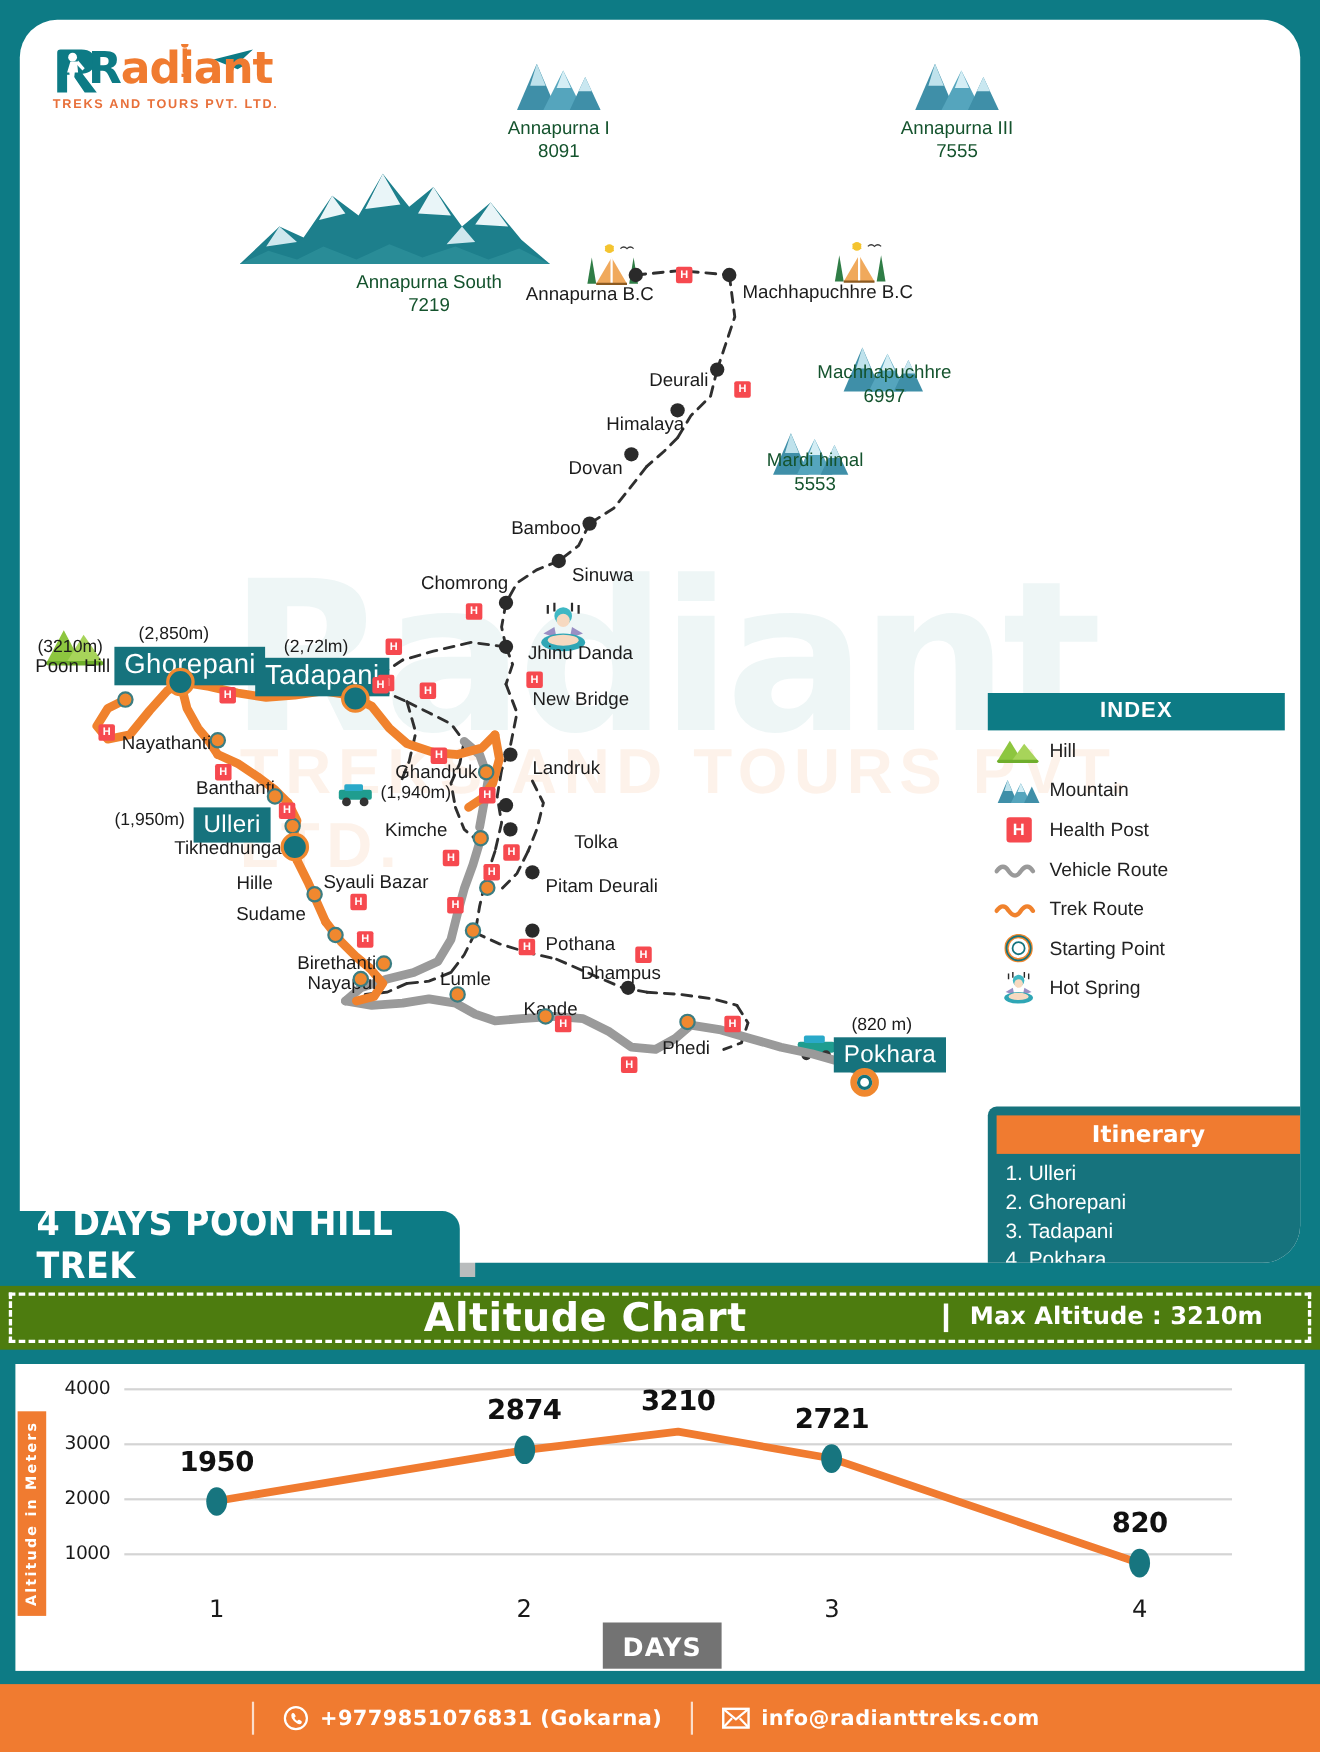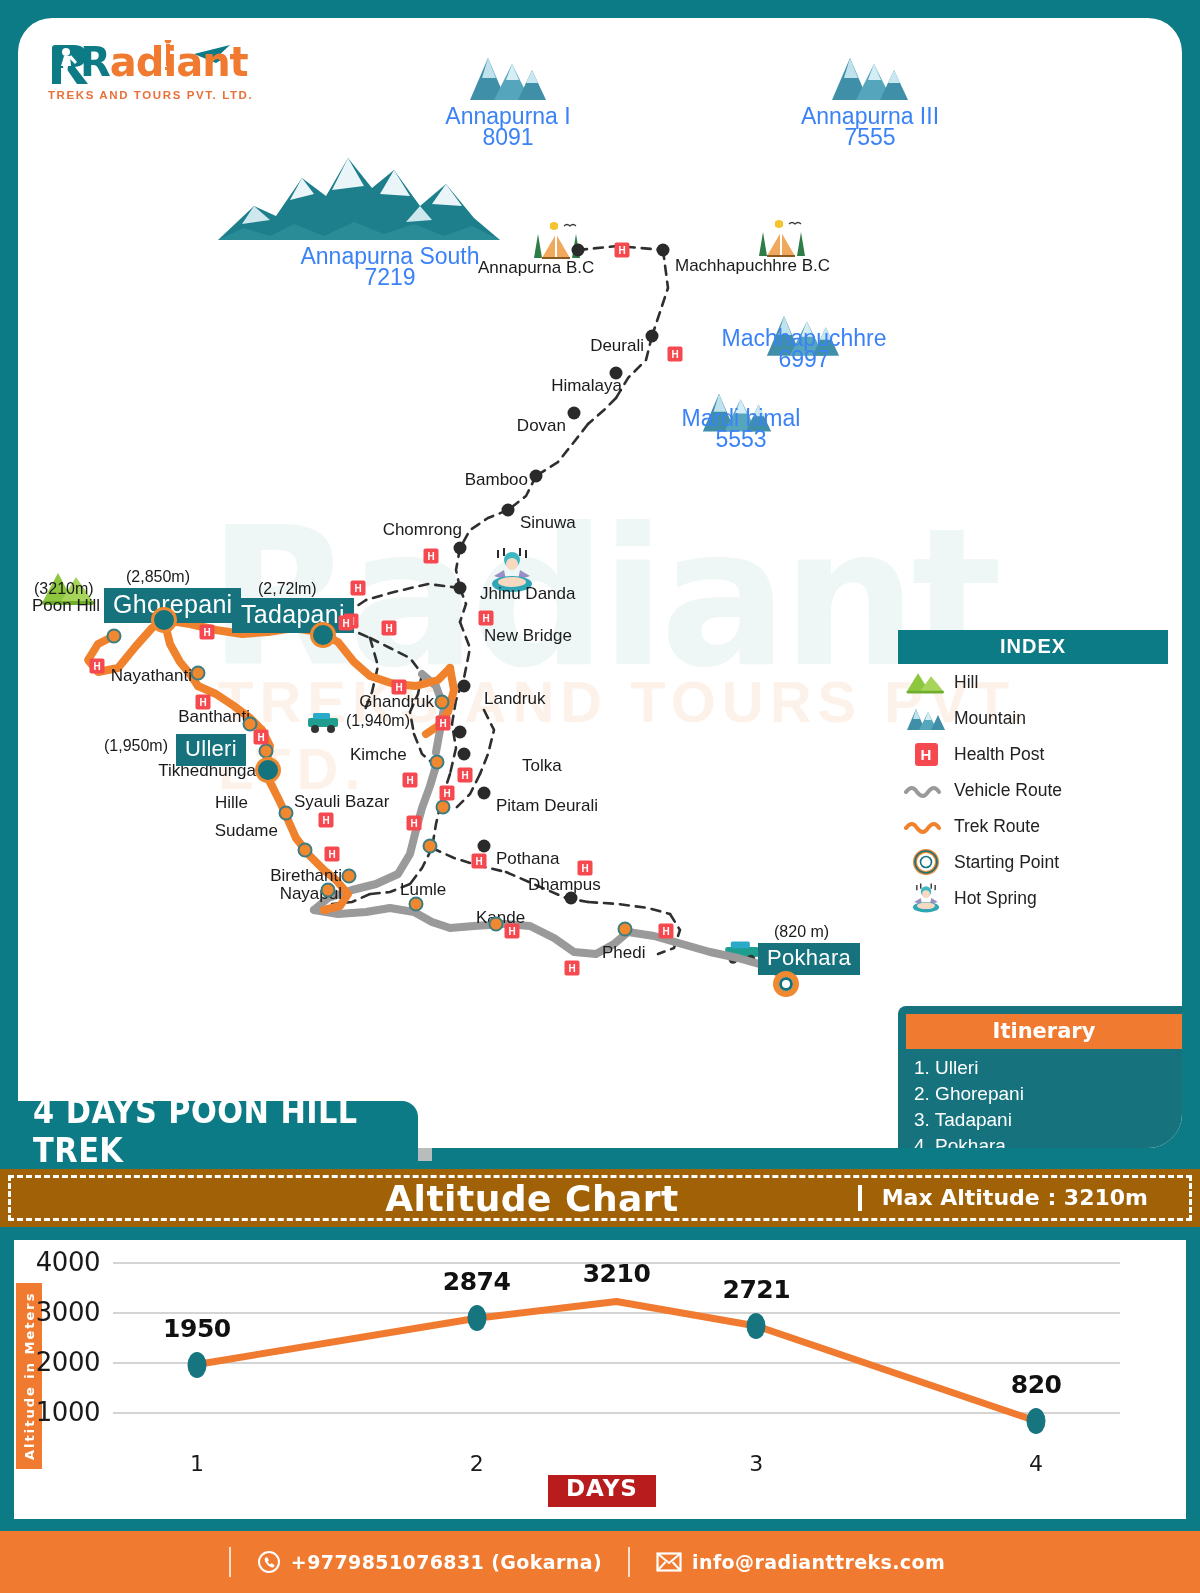--- a/index.html
+++ b/index.html
@@ -54,22 +54,22 @@
   #logo .logo-sub {
     font-size: 11.5px; letter-spacing: 1.6px;
     color:#e8703a; font-weight: bold;
     margin-top: 1px;
   }
 
   
   .mlabel {
     position: absolute;
     text-align: center;
-    font-size: 23px;
-    color: #3b82f6;
+    font-size: 17px;
+    color: #14532d;
     line-height: 21px;
     white-space: nowrap;
     font-family: "Liberation Sans", sans-serif;
   }
   .mlabel .alt { display:block; }
 
   .place {
     position: absolute;
     font-size: 17px;
     color: #1b1b1b;
@@ -147,21 +147,21 @@
     transform: scaleX(0.92); transform-origin:left center;
   }
   #title-shadow {
     position:absolute; left:408px; top:1113px; width:24px; height:48px;
     background:#b9bcbd; border-top-right-radius:12px; z-index:-1;
   }
 
   
   #alt-banner {
     position:absolute; left:0; top:1169px; width:1200px; height:58px;
-    background:#a16207;
+    background:#4d7c0f;
     display:flex; align-items:center; justify-content:center;
   }
   #alt-banner::before {
     content:""; position:absolute; left:8px; top:6px; right:8px; bottom:6px;
     border:3px dashed #ffffff; pointer-events:none;
   }
   #alt-banner .bt {
     color:#fff; font-weight:bold; font-size:36px;
     font-family:"DejaVu Sans", sans-serif; letter-spacing:0.5px;
     position:relative; left:-68px;
@@ -184,40 +184,40 @@
     width:26px; height:186px; background:#f07b30;
     color:#fff; font-size:13px; font-weight:bold; letter-spacing:2px;
     writing-mode:vertical-rl; transform:rotate(180deg);
     display:flex; align-items:center; justify-content:center;
     font-family:"DejaVu Sans", sans-serif;
   }
   #plot { position:absolute; left:113px; top:1262px; width:1007px; height:180px; }
   .gridline { position:absolute; left:0; width:100%; height:2px; background:#d4d4d4; }
   .ytick {
     position:absolute; right:1020px; width:90px; text-align:right;
-    font-size:26px; color:#1a1a1a; font-family:"DejaVu Sans", sans-serif;
+    font-size:17px; color:#1a1a1a; font-family:"DejaVu Sans", sans-serif;
     transform:translateY(-50%); letter-spacing:-0.5px;
   }
   .xtick {
     position:absolute; top:1451px; font-size:22px; color:#1a1a1a;
     transform:translateX(-50%); font-family:"DejaVu Sans", sans-serif;
   }
   .pt {
     position:absolute; width:19px; height:26px; background:#17757f;
     border-radius:50%; transform:translate(-50%,-50%);
   }
   .ptlbl {
     position:absolute; font-size:25px; color:#111; font-weight:bold;
     transform:translate(-50%,-100%); white-space:nowrap;
     font-family:"DejaVu Sans", sans-serif; letter-spacing:-0.5px;
   }
   #days-badge {
     position:absolute; left:548px; top:1475px;
-    background:#b91c1c; color:#fff; font-weight:bold;
-    font-size:23px; padding:0 18px 6px;
+    background:#737373; color:#fff; font-weight:bold;
+    font-size:23px; padding:10px 18px 6px;
     font-family:"DejaVu Sans", sans-serif; letter-spacing:1px;
   }
 
   
   #footer {
     position:absolute; left:0; bottom:0; width:1200px; height:62px;
     background:#f07b30;
     display:flex; align-items:center; justify-content:center; gap:0px;
   }
   .fitem { display:flex; align-items:center; gap:10px; padding:0 26px; }

